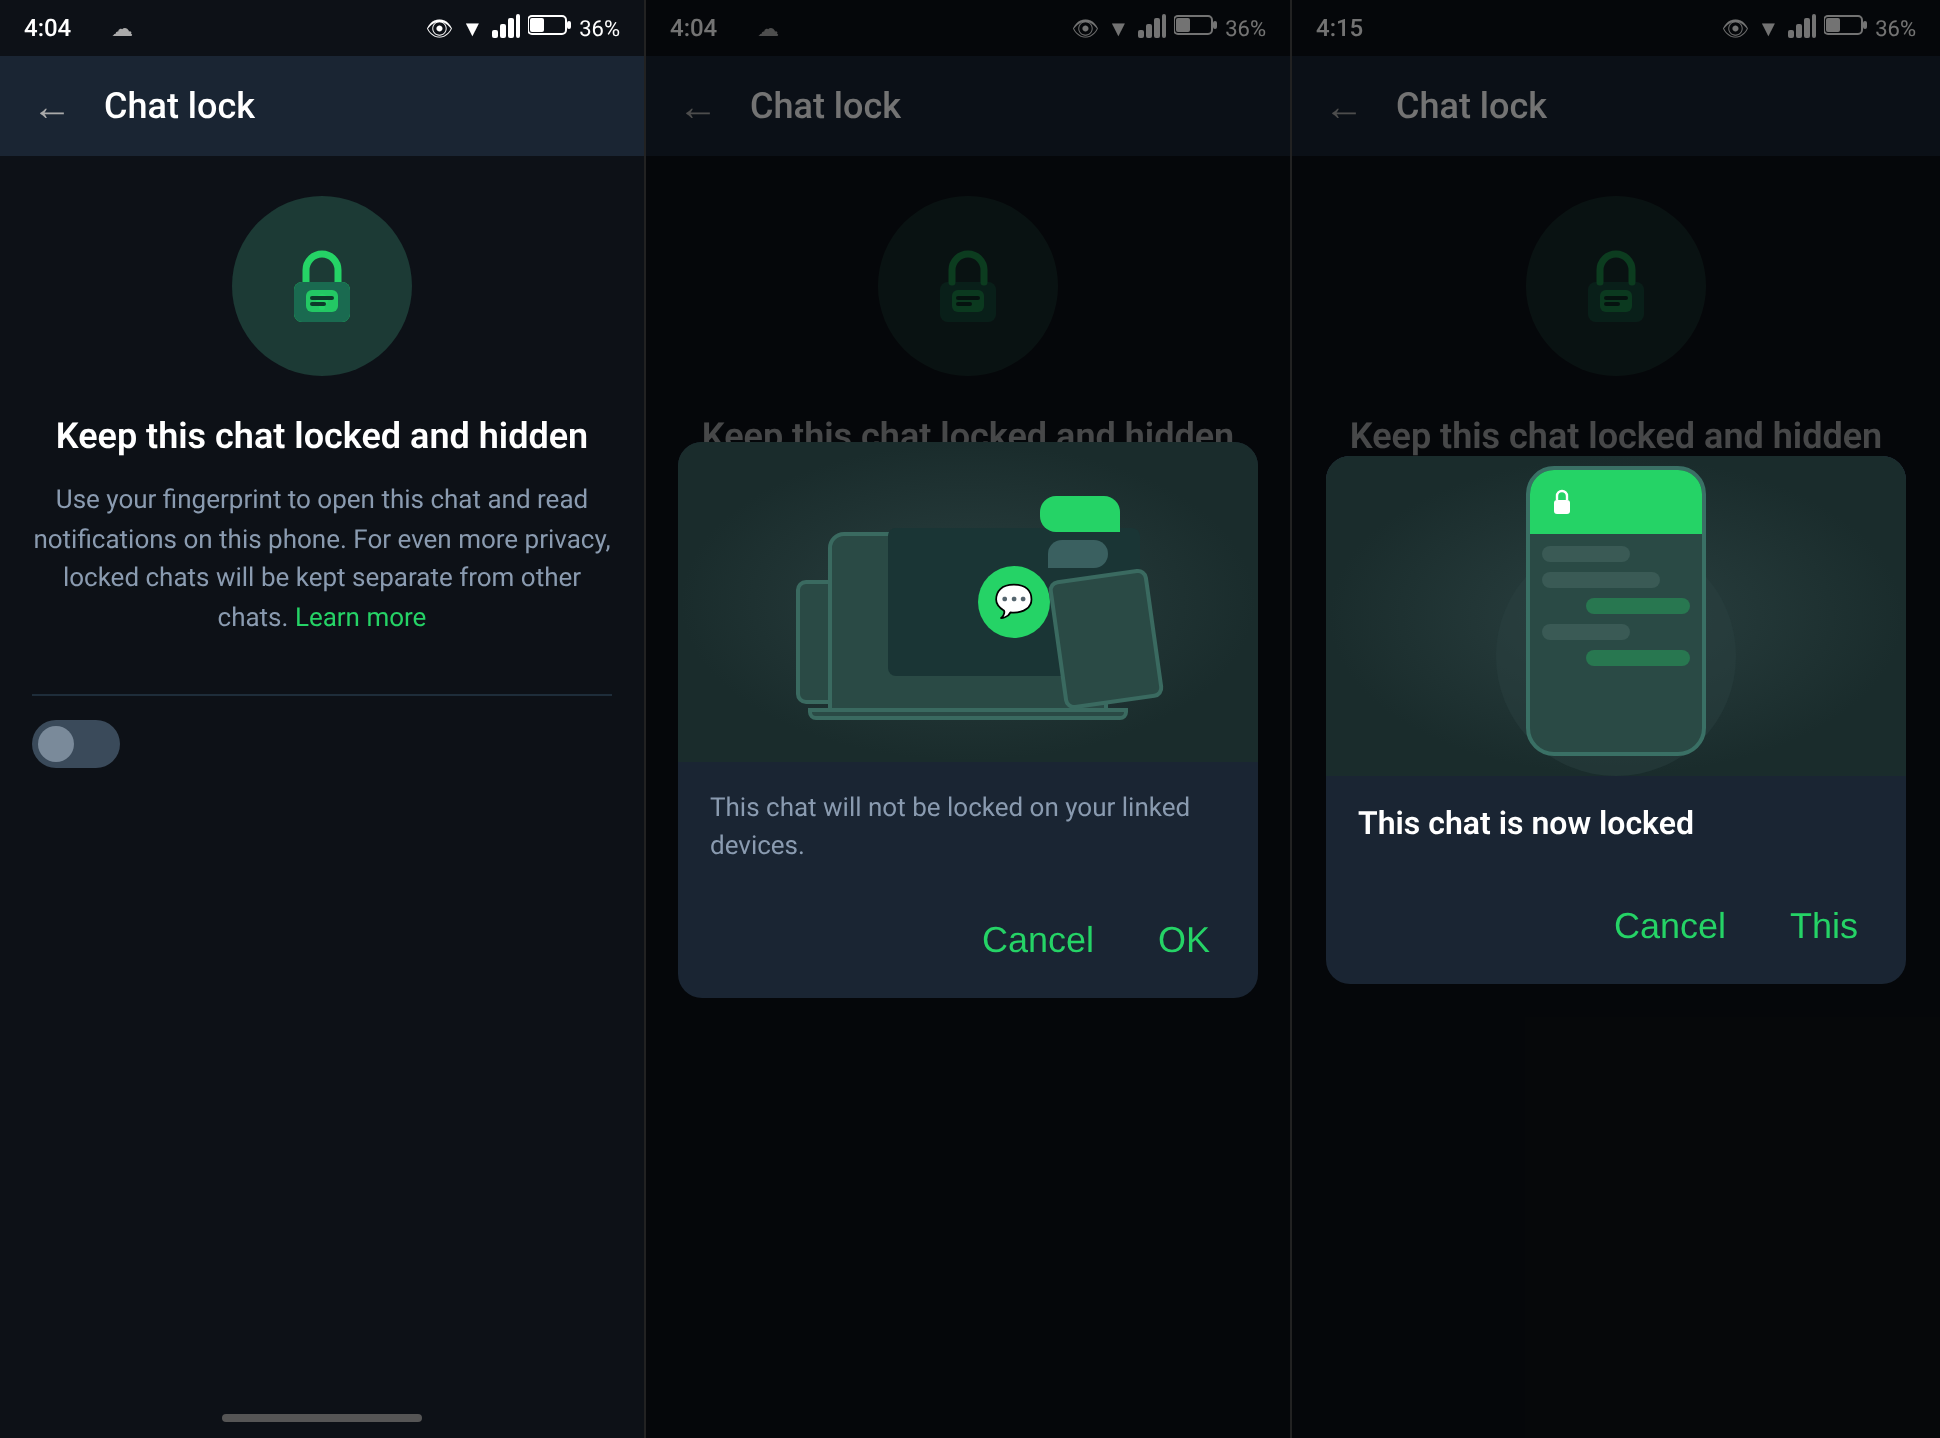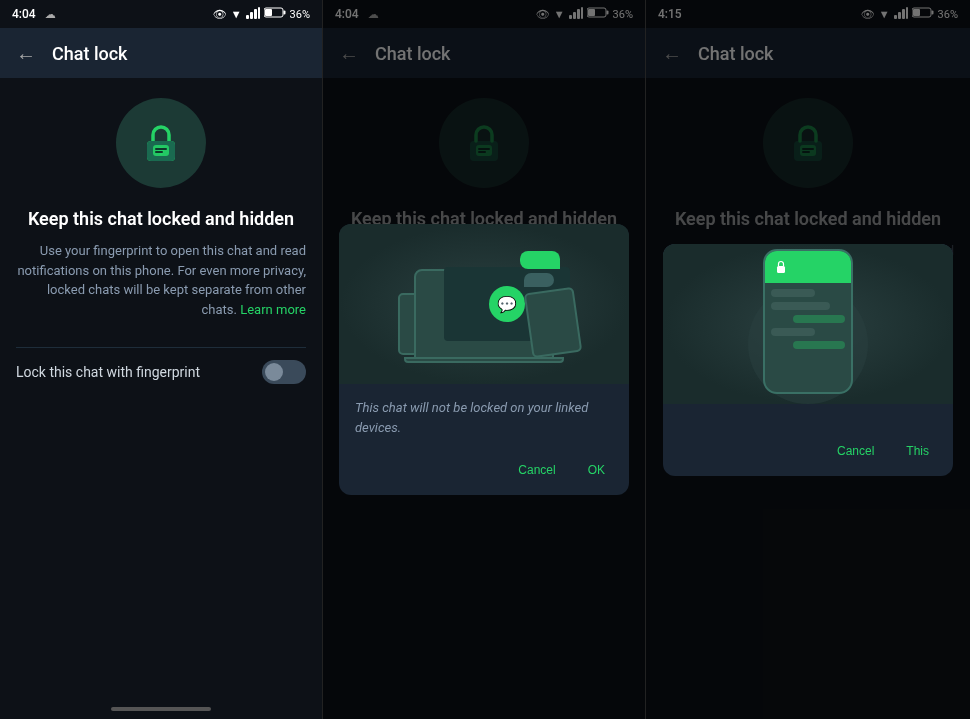--- a/index.html
+++ b/index.html
@@ -30,21 +30,21 @@
       background: #0d1117;
       display: flex;
       align-items: center;
       justify-content: space-between;
       padding: 0 12px;
       flex-shrink: 0;
     }
     .status-left {
       display: flex;
       align-items: center;
-      gap: 9px;
+      gap: 20px;
       font-size: 12px;
       color: #fff;
       font-weight: 500;
     }
     .status-right {
       display: flex;
       align-items: center;
       gap: 4px;
       font-size: 12px;
       color: #fff;
@@ -103,21 +103,21 @@
       color: #fff;
       font-size: 18px;
       font-weight: 600;
       text-align: center;
       margin-bottom: 12px;
     }
     .main-desc {
       color: #8a9bb0;
       font-size: 13px;
       line-height: 1.5;
-      text-align: right;
+      text-align: center;
       width: 100%;
       margin-bottom: 20px;
     }
     .learn-more {
       color: #25d366;
       font-size: 13px;
       cursor: pointer;
     }
 
     
@@ -345,31 +345,30 @@
     .dialog-title {
       color: #fff;
       font-size: 16px;
       font-weight: 600;
       margin-bottom: 6px;
     }
     .dialog-text {
       color: #8a9bb0;
       font-size: 13px;
       line-height: 1.5;
-      font-style: italic;
     }
     .dialog-actions {
       display: flex;
       justify-content: flex-end;
       gap: 16px;
       padding: 8px 16px 14px;
     }
     .dialog-btn {
       color: #25d366;
-      font-size: 12px;
+      font-size: 18px;
       font-weight: 500;
       cursor: pointer;
       background: none;
       border: none;
       padding: 4px 8px;
     }
 
     
     .bottom-indicator {
       height: 20px;
@@ -458,21 +457,20 @@
     </div>
 
     <div class="main-title">Keep this chat locked and hidden</div>
 
     <div class="main-desc">
       <span>Use your fingerprint to open this chat and read notifications on this phone. For even more privacy, locked chats will be kept separate from other chats.</span>
       <span class="learn-more">Learn more</span>
     </div>
 
     <div class="toggle-row">
-      <span class="toggle-label">Lock this chat with fingerprint</span>
       <div class="toggle-switch"></div>
     </div>
   </div>
 
   <div class="bottom-indicator">
     <div class="nav-pill"></div>
   </div>
 </div>
 
 <div class="screen screen-2">
@@ -624,20 +622,21 @@
                 <div class="chat-line medium"></div>
                 <div class="chat-line right"></div>
                 <div class="chat-line short"></div>
                 <div class="chat-line right"></div>
               </div>
             </div>
           </div>
         </div>
       </div>
       <div class="dialog-body">
+        <div class="dialog-title">This chat is now locked</div>
       </div>
       <div class="dialog-actions">
         <button class="dialog-btn">Cancel</button>
         <button class="dialog-btn">This</button>
       </div>
     </div>
   </div>
 
   <div class="bottom-indicator">
     <div class="nav-pill"></div>

